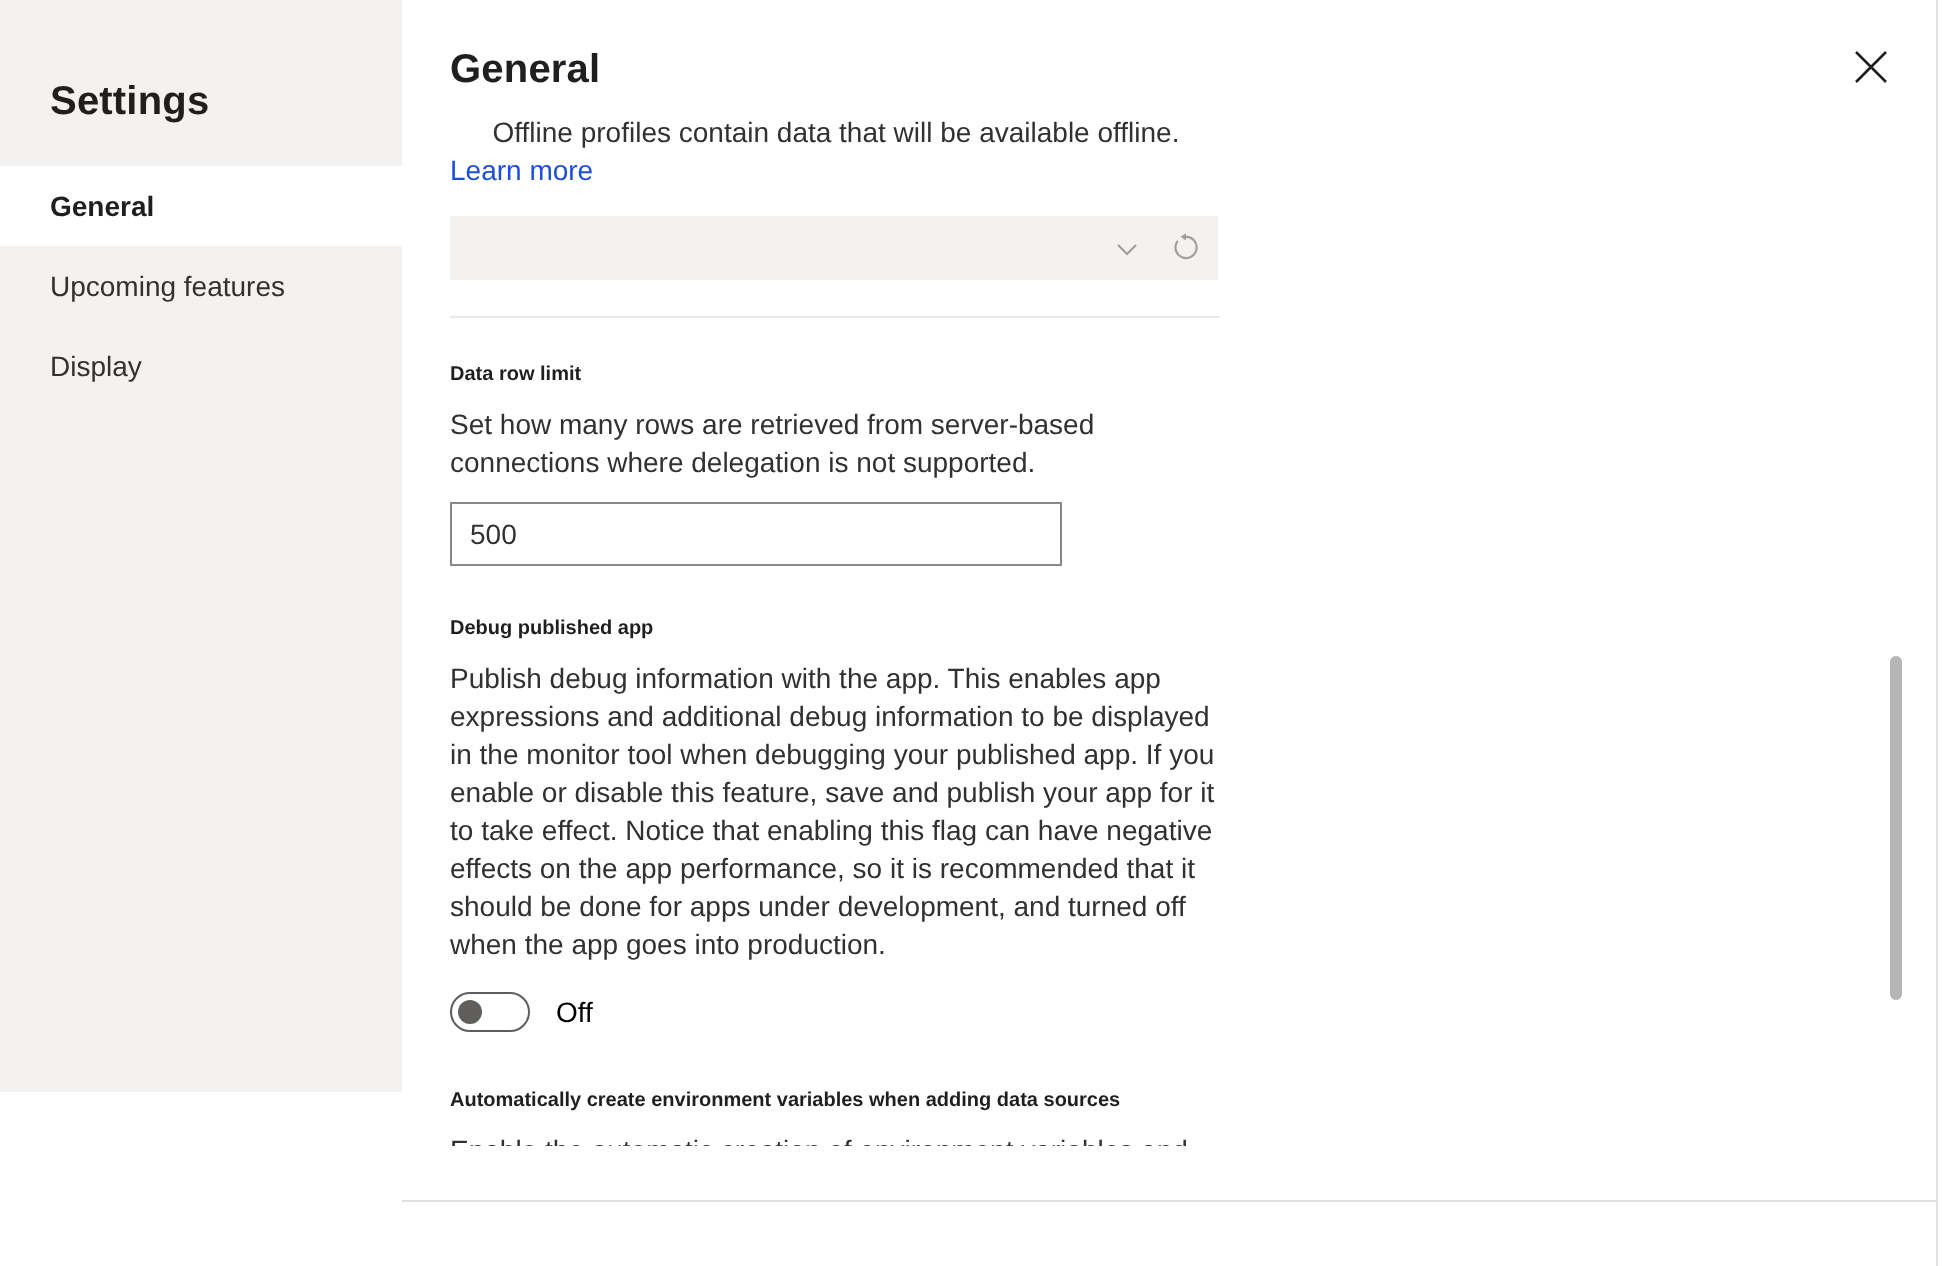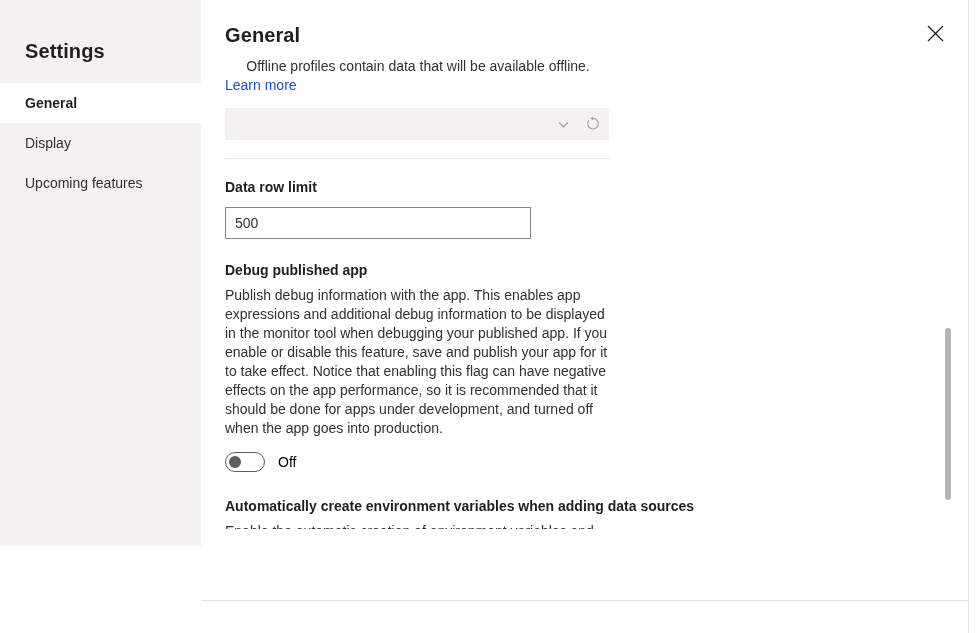--- a/index.html
+++ b/index.html
@@ -170,21 +170,21 @@
   }
 
   .divider {
     width: 385px;
     height: 1px;
     background: #e8e8e8;
     margin-top: 18px;
   }
 
   .section-label {
-    font-size: 14px;
+    font-size: 10px;
     font-weight: 600;
     color: #201f1e;
     margin: 0;
     line-height: 19px;
   }
   .sec-gap-1 { padding-top: 19px; }
   .sec-gap-2 { padding-top: 22px; }
   .sec-gap-3 { padding-top: 25px; }
 
   .desc-gap { padding-top: 6px; }
@@ -298,24 +298,24 @@
 
 <div id="settings-dialog">
 
   <div id="settings-sidebar">
     <div id="settings-title">Settings</div>
     <div id="sidebar-nav">
       <div class="nav-item selected">
         <span>General</span>
       </div>
       <div class="nav-item">
+        <span>Upcoming features</span>
+      </div>
+      <div class="nav-item">
         <span>Display</span>
-      </div>
-      <div class="nav-item">
-        <span>Upcoming features</span>
       </div>
     </div>
   </div>
 
   <div id="settings-content">
 
     <div id="close-button">
       <svg width="17" height="17" viewBox="0 0 17 17">
         <path d="M1 1 L16 16 M16 1 L1 16" stroke="#201f1e" stroke-width="1.3" fill="none"></path>
       </svg>
@@ -341,20 +341,21 @@
             <path d="M8 2.4 A5.3 5.3 0 1 1 3.6 4.8" stroke="#a19f9d" stroke-width="1.1" fill="none" stroke-linecap="round"></path>
             <path d="M8 0.6 L8 4.2 L5.3 2.4 Z" fill="#a19f9d"></path>
           </svg>
         </span>
       </div>
 
       <div class="divider"></div>
 
       
       <div class="section-label sec-gap-1">Data row limit</div>
+      <p class="body-text desc-gap">Set how many rows are retrieved from server-based connections where delegation is not supported.</p>
       <input id="data-row-limit-input" type="text" value="500" style="">
 
       
       <div class="section-label sec-gap-2">Debug published app</div>
       <p class="body-text desc-gap">Publish debug information with the app. This enables app expressions and additional debug information to be displayed in the monitor tool when debugging your published app. If you enable or disable this feature, save and publish your app for it to take effect. Notice that enabling this flag can have negative effects on the app performance, so it is recommended that it should be done for apps under development, and turned off when the app goes into production.</p>
 
       <div id="debug-toggle-row">
         <div id="debug-toggle">
           <span class="knob"></span>
         </div>

